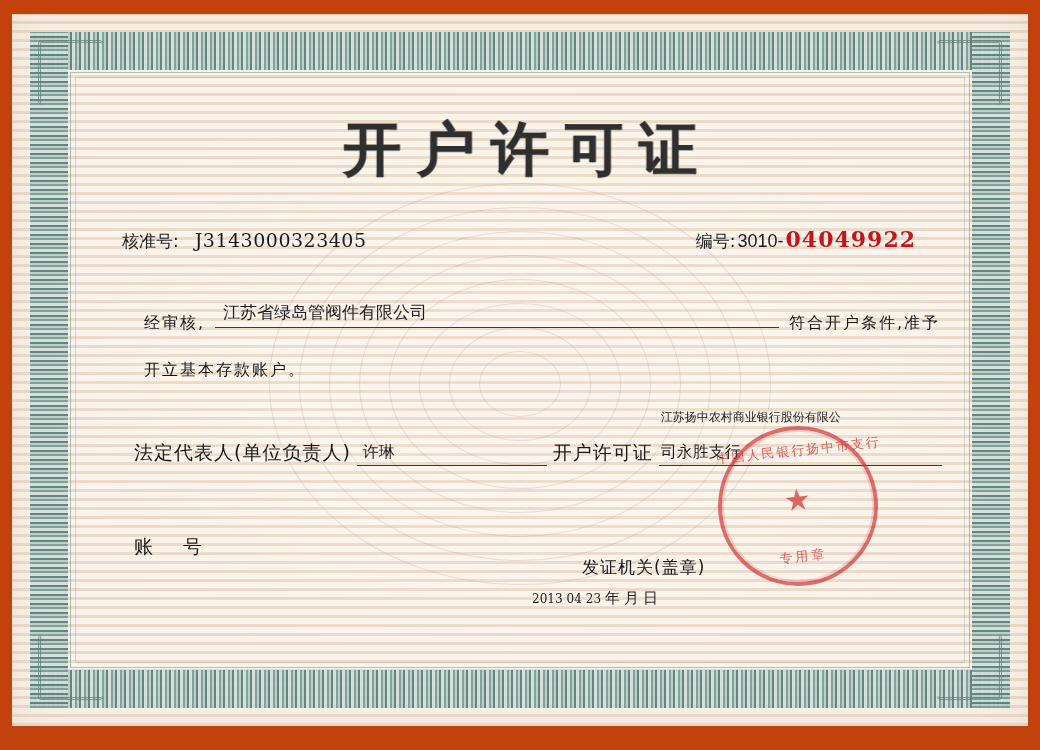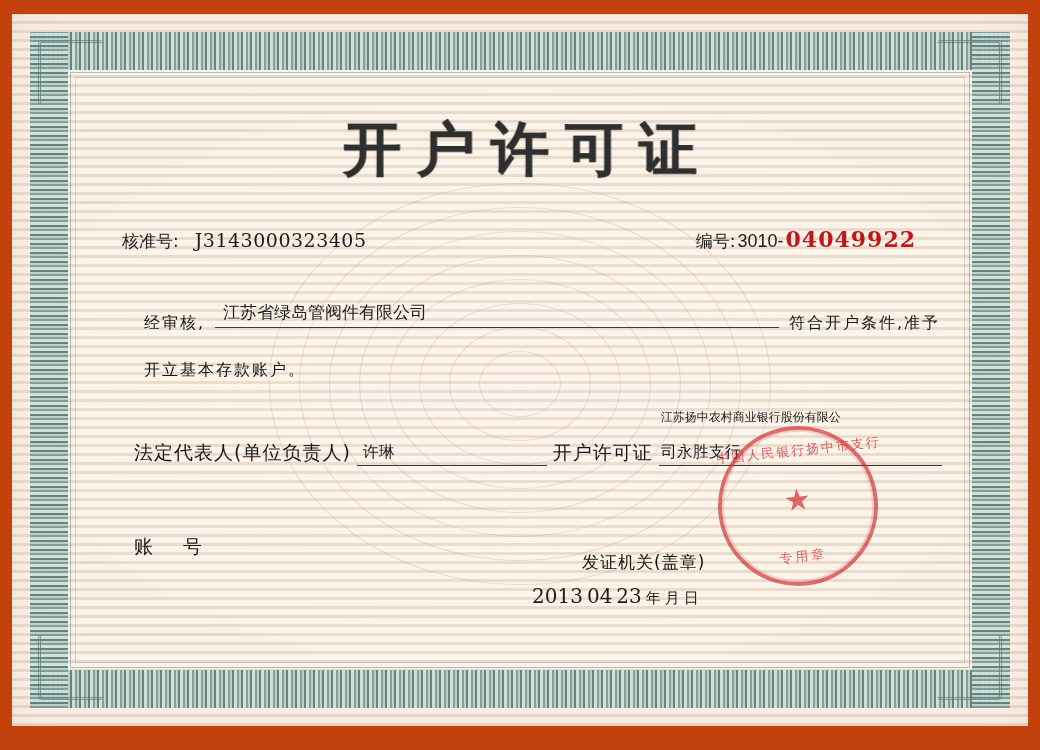--- a/index.html
+++ b/index.html
@@ -300,21 +300,21 @@
     margin-top: 10px;
     display: flex;
     align-items: baseline;
     gap: 4px;
     font-size: 15px;
     color: #1b1b1b;
     padding-left: 4px;
   }
   #date-row .d-num {
     font-family: "DejaVu Serif", "Liberation Serif", serif;
-    font-size: 20px;
+    font-size: 12px;
   }
   #date-row .d-cn { font-size: 15px; }
 
   
   #seal {
     position: absolute;
     right: 150px;
     bottom: 140px;
     width: 152px;
     height: 152px;

